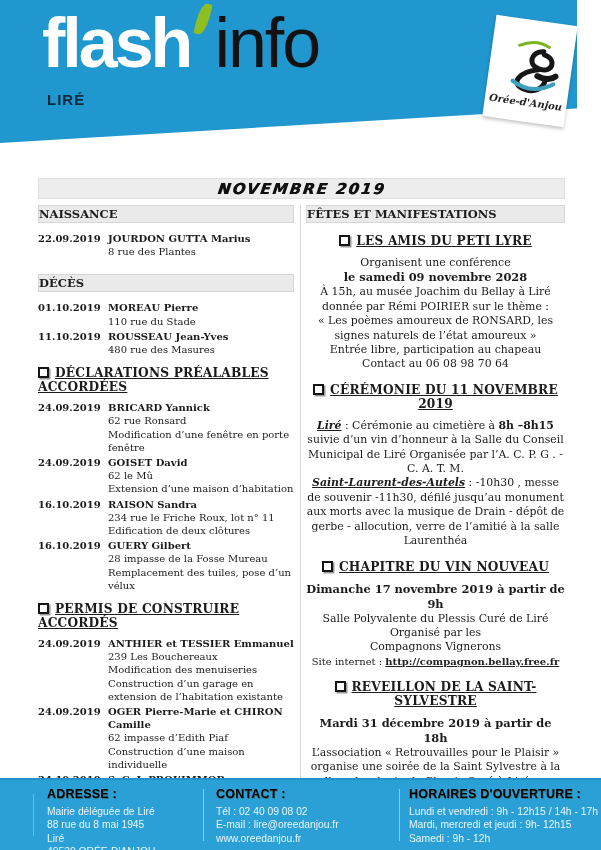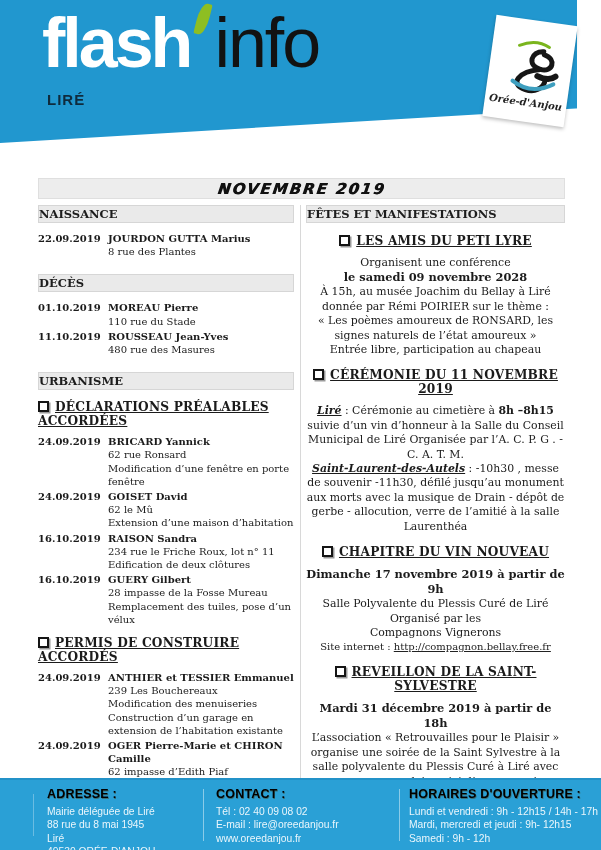--- a/index.html
+++ b/index.html
@@ -57,21 +57,21 @@
   
   .rsec { text-align:center; }
   .rtitle { font-weight:bold; font-size:12.2px; margin:11px 0 8px 0; letter-spacing:.2px; }
   .rtitle .txt { text-decoration:underline; }
   .rline  { font-size:10.9px; line-height:14.4px; }
   .rbold  { font-size:11.4px; line-height:15px; font-weight:bold; }
   .rpara  { font-size:10.9px; line-height:14.4px; }
   .place  { font-weight:bold; font-style:italic; text-decoration:underline; }
   .b      { font-weight:bold; }
   .rsmall { font-size:10px; line-height:14px; }
-  .link   { color:#222; text-decoration:underline; }
+  .link   { color:#222; text-decoration:underline;font-weight:bold; }
 
   
   .footer { position:absolute; left:0; top:778px; width:601px; height:72px; background:#2AA0D6;
             border-top:2px solid #2392C8; box-sizing:border-box;
             font-family:"Liberation Sans",sans-serif; }
   .fsep { position:absolute; top:9px; width:1px; height:52px; background:rgba(255,255,255,.45); }
   .fsep.s0 { left:33px; top:14px; height:42px; background:rgba(255,255,255,.3); }
   .fsep.s1 { left:203px; }
   .fsep.s2 { left:399px; }
   .fcol { position:absolute; top:7px; }
@@ -132,21 +132,20 @@
           </div>
         </div>
         <div class="row">
           <div class="date">11.10.2019</div>
           <div class="details">
             <div class="name">ROUSSEAU Jean-Yves</div>
             <div>480 rue des Masures</div>
           </div>
         </div>
 
-        <div class="bar mt">URBANISME</div>
 
         <div class="subhead">
           <span class="sq"></span><span class="txt">DÉCLARATIONS PRÉALABLES ACCORDÉES</span>
         </div>
 
         <div class="row">
           <div class="date">24.09.2019</div>
           <div class="details">
             <div class="name">BRICARD Yannick</div>
             <div>62 rue Ronsard</div>
@@ -218,20 +217,21 @@
         <div class="rsec">
           <div class="rtitle">
             <span class="sq"></span><span class="txt">LES AMIS DU PETI LYRE</span>
           </div>
           <div class="rline">Organisent une conférence</div>
           <div class="rbold">le samedi 09 novembre 2028</div>
           <div class="rline">À 15h, au musée Joachim du Bellay à Liré</div>
           <div class="rline">donnée par Rémi POIRIER sur le thème :</div>
           <div class="rpara">« Les poèmes amoureux de RONSARD, les signes naturels de l’état amoureux »</div>
           <div class="rline">Entrée libre, participation au chapeau</div>
+          <div class="rline">Contact au 06 08 98 70 64</div>
         </div>
 
         <div class="rsec">
           <div class="rtitle">
             <span class="sq"></span><span class="txt">CÉRÉMONIE DU 11 NOVEMBRE 2019</span>
           </div>
           <div class="rpara">
             <span class="place">Liré</span><span> : Cérémonie au cimetière à </span><span class="b">8h –8h15</span><span> suivie d’un vin d’honneur à la Salle du Conseil Municipal de Liré Organisée par l’A. C. P. G . - C. A. T. M.</span>
           </div>
           <div class="rpara">

